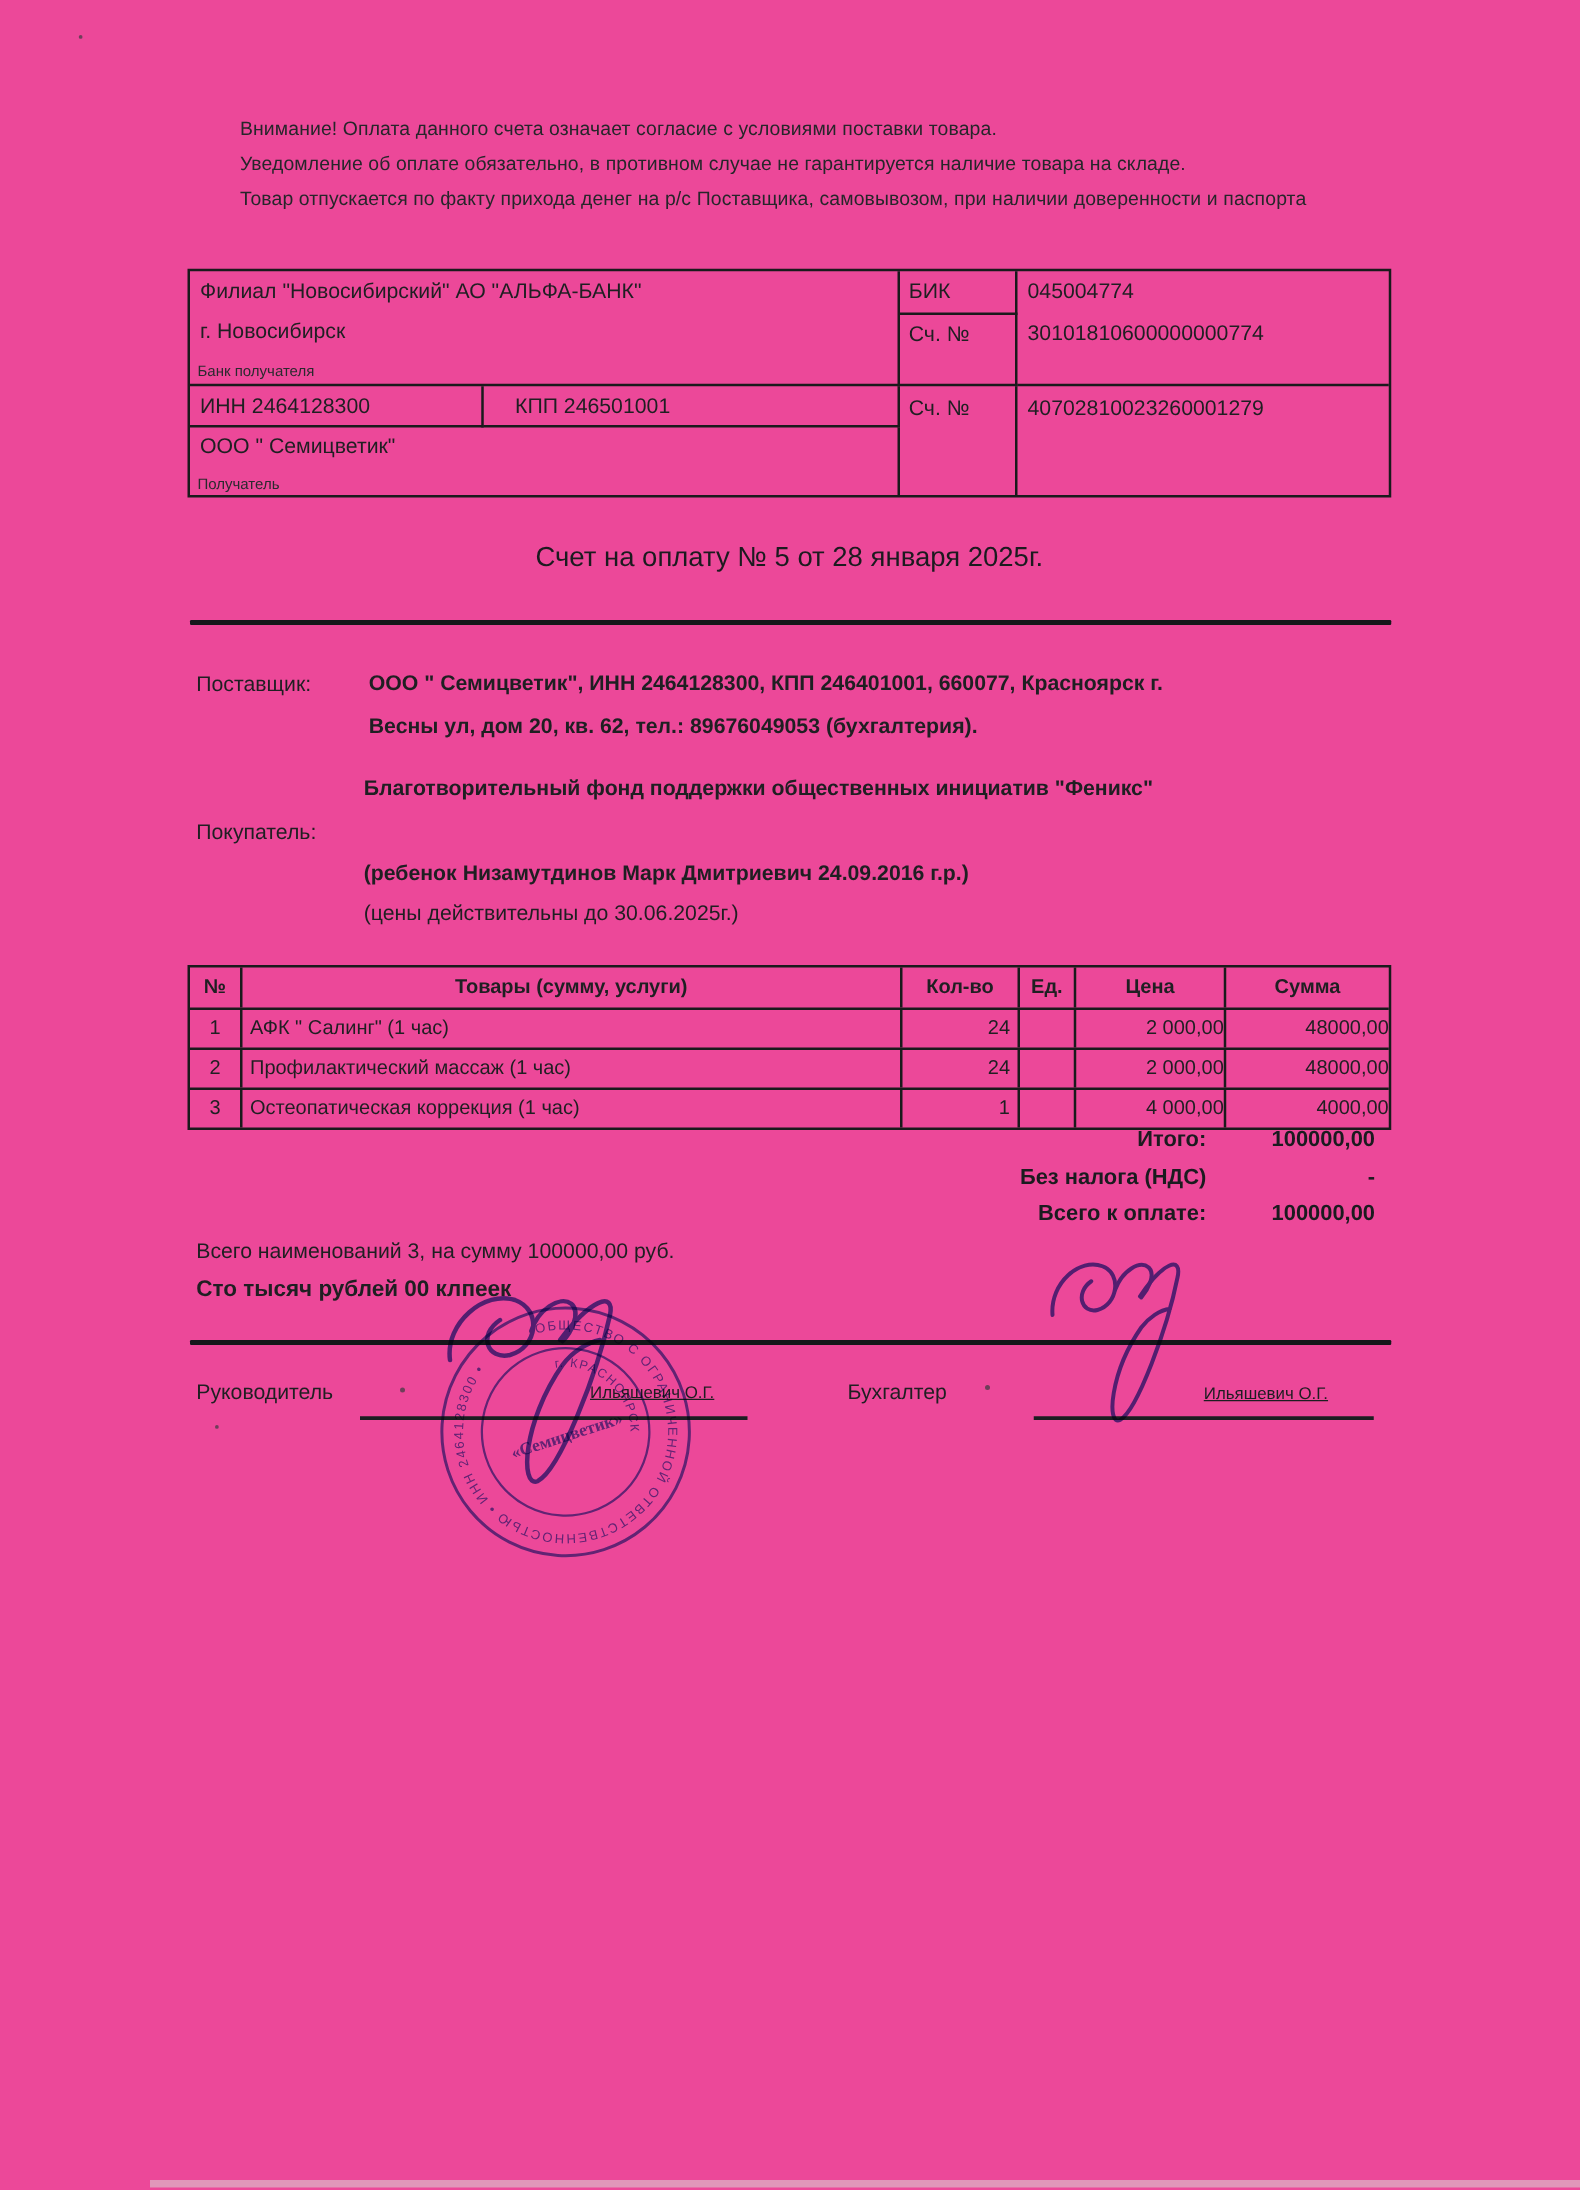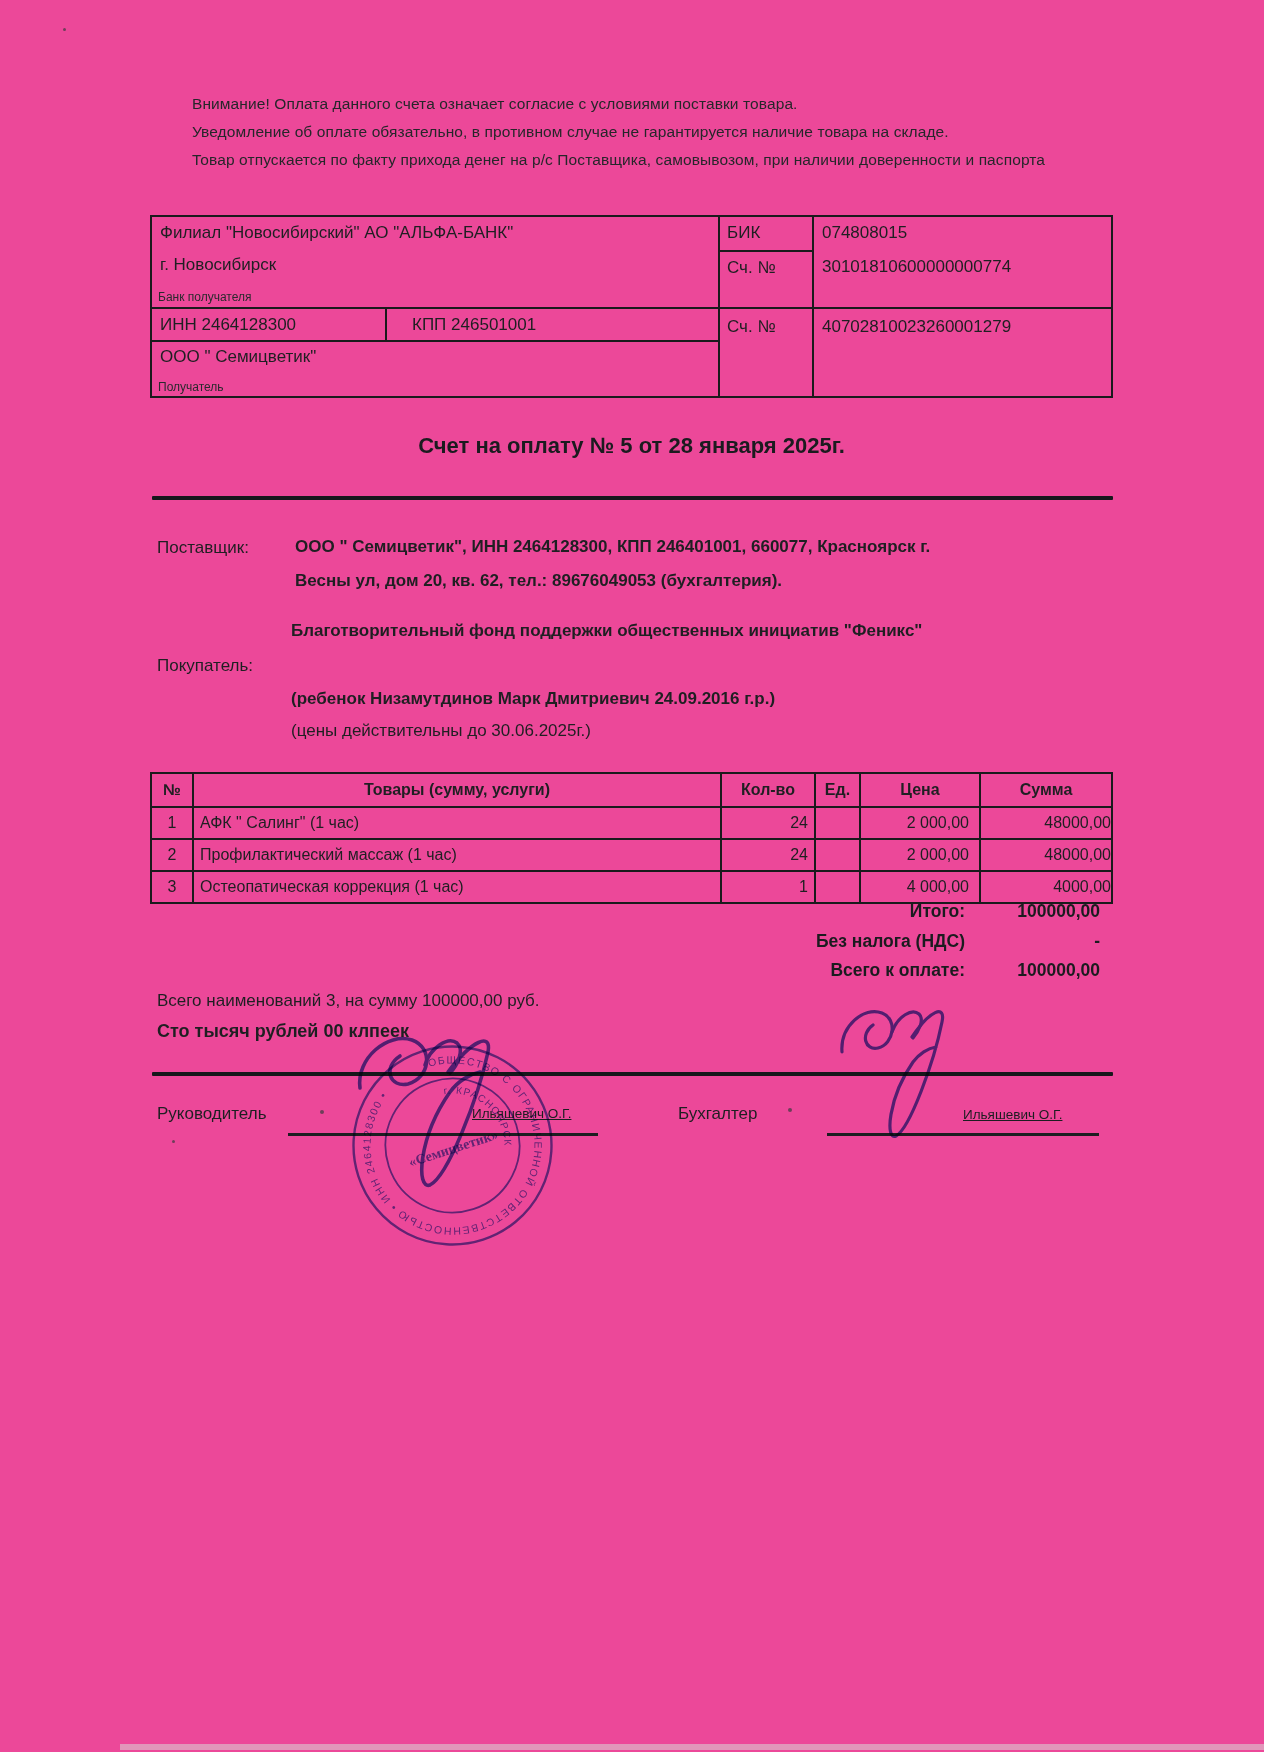--- a/index.html
+++ b/index.html
@@ -9,39 +9,39 @@
   .notice{font-size:15.5px;color:#26262a;letter-spacing:.1px;}
   
   .banktable{position:absolute;left:150px;top:215px;width:963px;height:183px;
              border:2px solid #1a1a1c;box-sizing:border-box;}
   .bcell{position:absolute;box-sizing:border-box;font-size:17px;}
   .br{border-right:2px solid #1a1a1c;}
   .bb{border-bottom:2px solid #1a1a1c;}
   .smalllbl{font-size:12px;color:#2a2a2e;}
   
   .doc-title{position:absolute;left:150px;top:433px;width:963px;text-align:center;
-             font-size:22px;font-weight:bold;color:#1b1b1f;}
+             font-size:22px;font-weight:normal;color:#1b1b1f;}
   .rule{position:absolute;left:152px;width:961px;height:4px;background:#17171b;border-radius:1px;}
   
   .plabel{font-size:17px;}
   .pbold{font-size:17px;font-weight:bold;}
   .preg{font-size:17px;}
   
   .itable{position:absolute;left:150px;top:772px;width:963px;
           border:2px solid #1a1a1c;box-sizing:border-box;font-size:16px;}
   .irow{display:flex;height:30px;border-top:2px solid #1a1a1c;align-items:center;}
   .irow.head{height:32px;border-top:none;font-weight:bold;}
   .ic{box-sizing:border-box;height:100%;display:flex;align-items:center;
       border-left:2px solid #1a1a1c;padding:0 6px;overflow:hidden;white-space:nowrap;}
   .ic:first-child{border-left:none;}
   .c-num{width:40px;justify-content:center;padding:0 2px;}
   .c-name{width:528px;justify-content:flex-start;}
   .c-qty{width:94px;justify-content:flex-end;padding-right:6px;}
   .c-unit{width:45px;justify-content:center;}
-  .c-price{width:120px;justify-content:flex-end;padding-right:10px;}
+  .c-price{width:120px;justify-content:flex-end;padding-right:0;}
   .c-sum{flex:1;justify-content:flex-end;padding-right:0;}
   .irow.head .ic{justify-content:center;padding:0 2px;}
   
   .tot-row{position:absolute;left:0;width:1264px;height:24px;
            font-size:17.5px;font-weight:bold;color:#1b1b1f;}
   .tot-label{position:absolute;right:299px;white-space:nowrap;}
   .tot-value{position:absolute;right:164px;white-space:nowrap;}
   
   .sig-line{position:absolute;height:2.5px;background:#1d1d21;}
   .sig-name{position:absolute;font-size:13.5px;color:#1d1d21;white-space:nowrap;text-decoration:underline;}
@@ -71,21 +71,21 @@
     <div class="bcell br bb" style="left:0;top:92px;width:235px;height:33px;line-height:31px;padding-left:8px;">ИНН 2464128300</div>
     <div class="bcell br bb" style="left:235px;top:92px;width:333px;height:33px;line-height:31px;padding-left:25px;">КПП 246501001</div>
     <div class="bcell br" style="left:0;top:125px;width:568px;height:54px;">
       <div class="abs" style="left:8px;top:5px;">ООО " Семицветик"</div>
       <div class="abs smalllbl" style="left:6px;bottom:2px;">Получатель</div>
     </div>
     <div class="bcell br bb" style="left:568px;top:0;width:94px;height:35px;padding:6px 0 0 7px;">БИК</div>
     <div class="bcell br bb" style="left:568px;top:35px;width:94px;height:57px;padding:6px 0 0 7px;">Сч. №</div>
     <div class="bcell br" style="left:568px;top:92px;width:94px;height:87px;padding:8px 0 0 7px;">Сч. №</div>
     <div class="bcell bb" style="left:662px;top:0;width:297px;height:92px;">
-      <div class="abs" style="left:8px;top:6px;">074808015</div>
+      <div class="abs" style="left:8px;top:6px;">045004774</div>
       <div class="abs" style="left:8px;top:40px;">30101810600000000774</div>
     </div>
     <div class="bcell" style="left:662px;top:92px;width:297px;height:87px;padding:8px 0 0 8px;">40702810023260001279</div>
   </div>
 
   <div class="doc-title">Счет на оплату № 5 от 28 января 2025г.</div>
 
   <div class="rule" style="top:496px;"></div>
 
   <div class="plabel abs" style="left:157px;top:538px;">Поставщик:</div>

